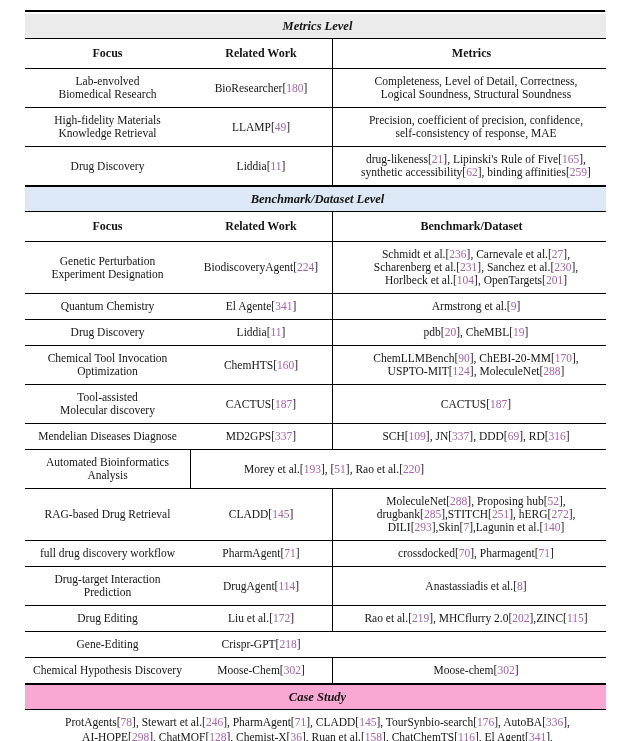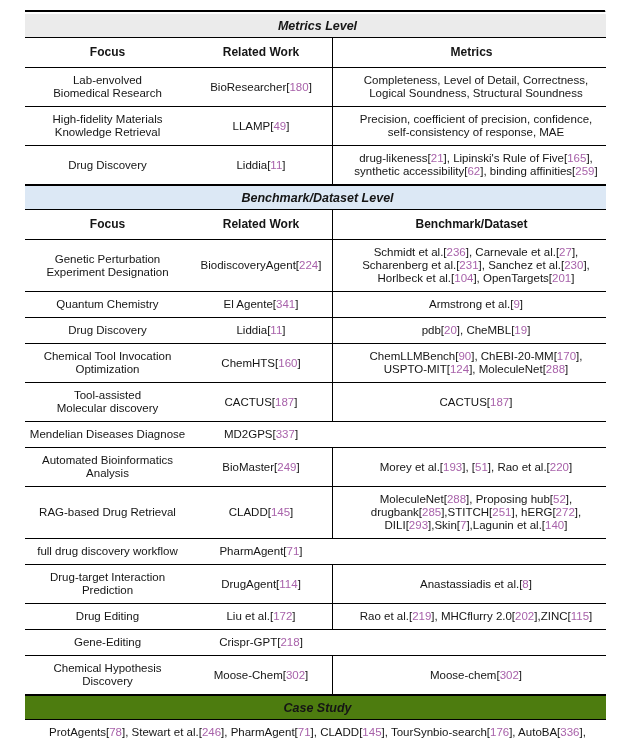--- a/index.html
+++ b/index.html
@@ -3,21 +3,21 @@
 <meta charset="utf-8">
 <style>
   * { box-sizing: border-box; margin: 0; padding: 0; }
   body { background: #ffffff; }
   .page {
     position: relative;
     width: 606px;
     height: 741px;
     overflow: hidden;
     background: #ffffff;
-    font-family: Liberation Sans, sans-serif;
+    font-family: Liberation Serif, serif;
     color: #151515;
     border-radius: 16px;
   }
   .tbl {
     margin: 10px 25px 0 25px;
     width: 585px;
   }
   .toprule {
     border-top: 2.6px solid #000;
     margin-bottom: 2px;
@@ -190,28 +190,28 @@
             <div>CACTUS[<span class="cite">187</span>]</div>
           </div>
         </div>
         <div class="row">
           <div class="cell c1">
             <div>Mendelian Diseases Diagnose</div>
           </div>
           <div class="cell c2">
             <div>MD2GPS[<span class="cite">337</span>]</div>
           </div>
+          <div class="cell c3">
+            <div>SCH[<span class="cite">109</span>], JN[<span class="cite">337</span>], DDD[<span class="cite">69</span>], RD[<span class="cite">316</span>]</div>
+          </div>
         </div>
         <div class="row">
           <div class="cell c1">
             <div>Automated Bioinformatics
 Analysis</div>
-          </div>
-          <div class="cell c2">
-            <div>BioMaster[<span class="cite">249</span>]</div>
           </div>
           <div class="cell c3">
             <div>Morey et al.[<span class="cite">193</span>], [<span class="cite">51</span>], Rao et al.[<span class="cite">220</span>]</div>
           </div>
         </div>
         <div class="row">
           <div class="cell c1">
             <div>RAG-based Drug Retrieval</div>
           </div>
           <div class="cell c2">
@@ -223,20 +223,23 @@
 DILI[<span class="cite">293</span>],Skin[<span class="cite">7</span>],Lagunin et al.[<span class="cite">140</span>]</div>
           </div>
         </div>
         <div class="row">
           <div class="cell c1">
             <div>full drug discovery workflow</div>
           </div>
           <div class="cell c2">
             <div>PharmAgent[<span class="cite">71</span>]</div>
           </div>
+          <div class="cell c3">
+            <div>crossdocked[<span class="cite">70</span>], Pharmagent[<span class="cite">71</span>]</div>
+          </div>
         </div>
         <div class="row">
           <div class="cell c1">
             <div>Drug-target Interaction
 Prediction</div>
           </div>
           <div class="cell c2">
             <div>DrugAgent[<span class="cite">114</span>]</div>
           </div>
           <div class="cell c3">
@@ -266,21 +269,21 @@
           <div class="cell c1">
             <div>Chemical Hypothesis Discovery</div>
           </div>
           <div class="cell c2">
             <div>Moose-Chem[<span class="cite">302</span>]</div>
           </div>
           <div class="cell c3">
             <div>Moose-chem[<span class="cite">302</span>]</div>
           </div>
         </div>
-        <div class="band" style="background: #4d7c0f;">
+        <div class="band" style="background: #f9a8d4;">
           <div>Case Study</div>
         </div>
         <div class="case-lines">ProtAgents[<span class="cite">78</span>], Stewart et al.[<span class="cite">246</span>], PharmAgent[<span class="cite">71</span>], CLADD[<span class="cite">145</span>], TourSynbio-search[<span class="cite">176</span>], AutoBA[<span class="cite">336</span>],
 AI-HOPE[<span class="cite">298</span>], ChatMOF[<span class="cite">128</span>], Chemist-X[<span class="cite">36</span>], Ruan et al.[<span class="cite">158</span>], ChatChemTS[<span class="cite">116</span>], El Agent[<span class="cite">341</span>],
 ChemCrow[], AtomAgents[]</div>
       </div>
   </div>
 </div>
 
 </body></html>

